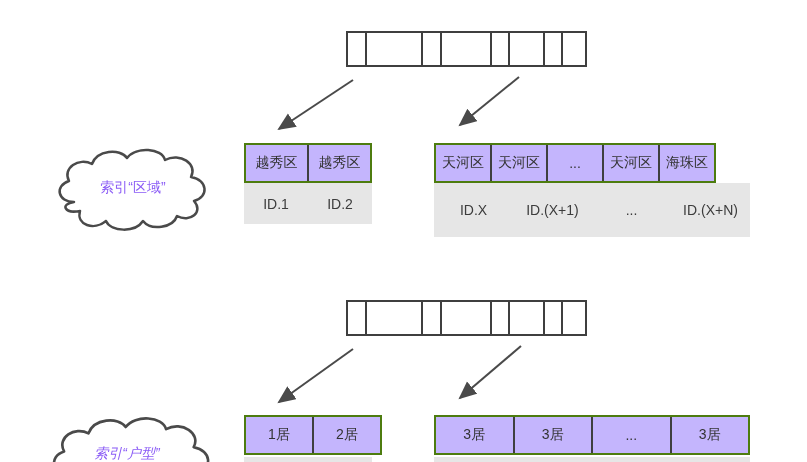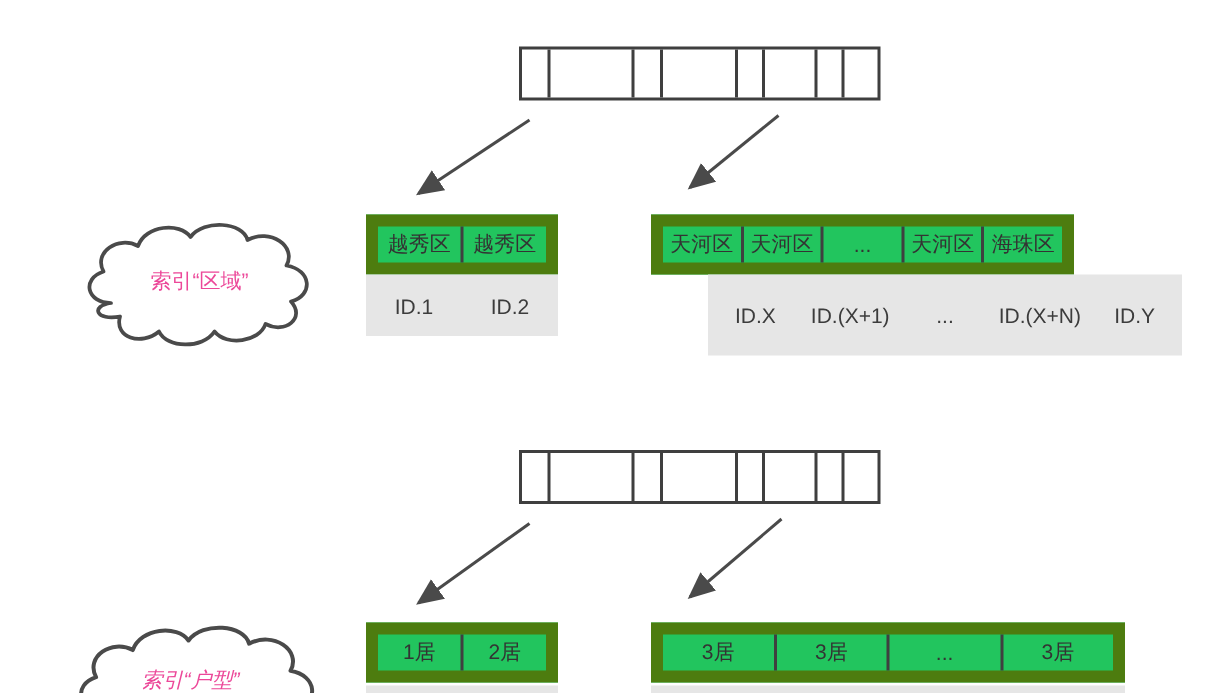--- a/index.html
+++ b/index.html
@@ -29,22 +29,22 @@
   .root-node .cell{
     border-right:2px solid #3f3f3f;
     box-sizing:border-box;
     height:100%;
   }
   .root-node .cell:last-child{border-right:none;flex:1;}
   
   .leaf-keys{
     position:absolute;
     display:flex;
-    border:8px solid #4d7c0f;
-    background:#22c55e;
+    border:2px solid #4d7c0f;
+    background:#c4b5fd;
     box-sizing:border-box;
     height:40px;
   }
   .leaf-keys .kcell{
     flex:1;
     display:flex;align-items:center;justify-content:center;
     border-right:2px solid #3f3f3f;
     font-size:14px;color:#333333;
     white-space:nowrap;
   }
@@ -63,21 +63,21 @@
     font-size:14px;color:#3c3c3c;
     white-space:nowrap;
   }
   .cloud{
     position:absolute;
   }
   .cloud-label{
     position:absolute;
     width:150px;
     text-align:center;
-    font-size:14px;color:#ec4899;
+    font-size:14px;color:#8b5cf6;
     white-space:nowrap;
   }
 </style>
 </head>
 <body>
 
 <div class="canvas">
 
   <svg class="arrows">
     <defs>
@@ -116,45 +116,44 @@
     <div class="icell">ID.2</div>
   </div>
 
   <div class="leaf-keys" style="left:434px;top:143px;width:282px;">
     <div class="kcell">天河区</div>
     <div class="kcell">天河区</div>
     <div class="kcell">...</div>
     <div class="kcell">天河区</div>
     <div class="kcell">海珠区</div>
   </div>
-  <div class="id-area" style="left:434px;top:183px;width:316px;height:54px;margin-left:38px;">
+  <div class="id-area" style="left:434px;top:183px;width:316px;height:54px;">
     <div class="icell">ID.X</div>
     <div class="icell">ID.(X+1)</div>
     <div class="icell">...</div>
     <div class="icell">ID.(X+N)</div>
-    <div class="icell">ID.Y</div>
   </div>
 
   <div class="root-node" style="left:346px;top:300px;">
     <div class="cell" style="width:19px"></div>
     <div class="cell" style="width:56px"></div>
     <div class="cell" style="width:19px"></div>
     <div class="cell" style="width:50px"></div>
     <div class="cell" style="width:18px"></div>
     <div class="cell" style="width:35px"></div>
     <div class="cell" style="width:18px"></div>
     <div class="cell"></div>
   </div>
 
   <svg class="cloud" style="left:46px;top:412px;" width="170" height="98" viewBox="0 0 160 92">
     <path d="M 22,58 C 6,58 2,42 17,37 C 10,24 27,13 40,20 C 45,6 68,4 75,14 C 84,2 110,4 113,16 C 128,8 146,20 139,33 C 156,36 157,53 142,57 C 152,68 138,79 125,72 C 121,84 99,87 91,77 C 83,89 59,88 54,77 C 42,87 24,81 28,67 C 12,70 8,60 22,58 Z" fill="#ffffff" stroke="#4a4a4a" stroke-width="2.5" stroke-linejoin="round"></path>
   </svg>
   <div class="cloud-label" style="left:52px;top:445px;font-style:italic;">索引“户型”</div>
 
-  <div class="leaf-keys" style="left:244px;top:415px;width:128px;">
+  <div class="leaf-keys" style="left:244px;top:415px;width:138px;">
     <div class="kcell">1居</div>
     <div class="kcell">2居</div>
   </div>
   <div class="id-area" style="left:244px;top:457px;width:128px;height:5px;"></div>
 
   <div class="leaf-keys" style="left:434px;top:415px;width:316px;text-align:center;">
     <div class="kcell">3居</div>
     <div class="kcell">3居</div>
     <div class="kcell">...</div>
     <div class="kcell">3居</div>

